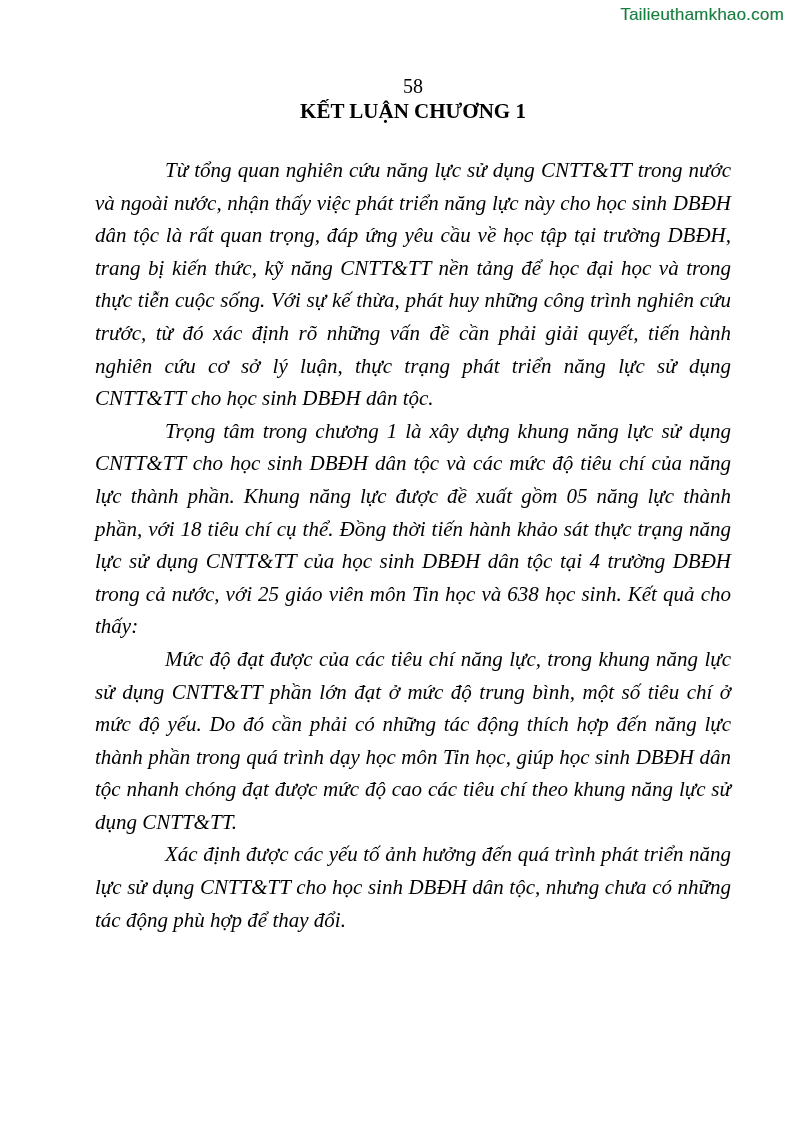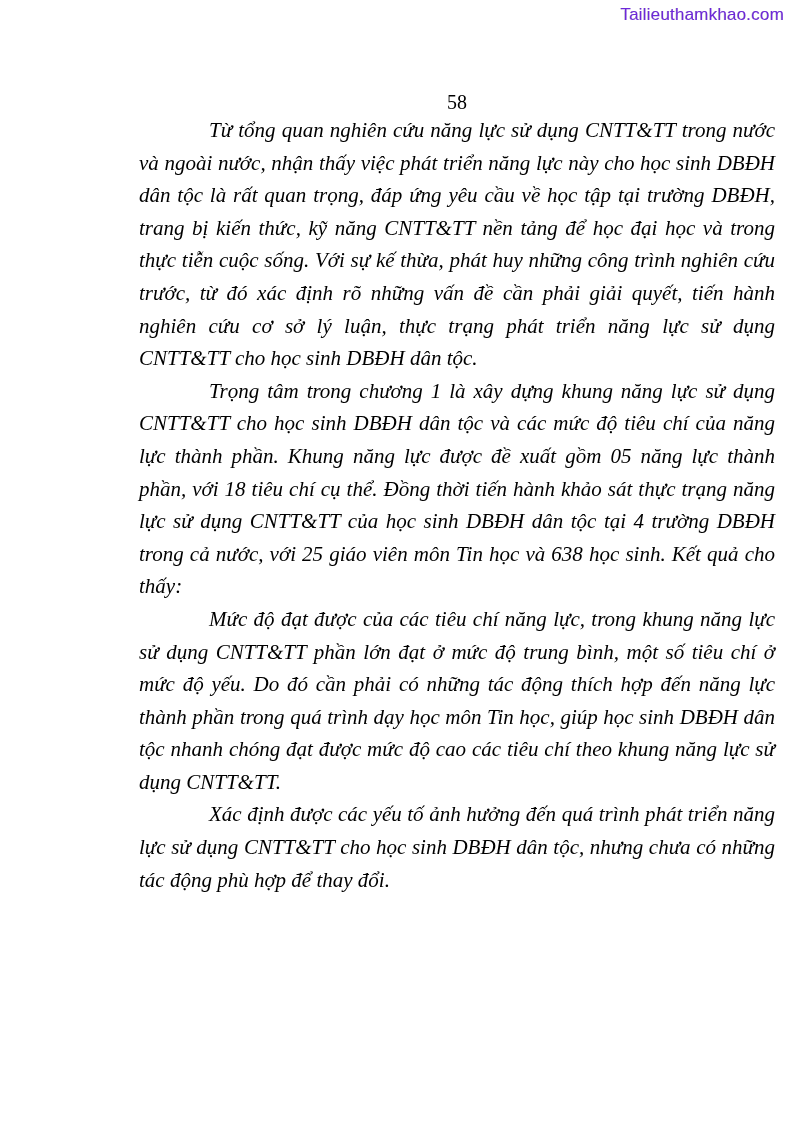--- a/index.html
+++ b/index.html
@@ -15,31 +15,30 @@
     overflow: hidden;
     font-family: "Liberation Serif", serif;
     color: #000000;
   }
   .watermark {
     position: absolute;
     top: 5px;
     right: 10px;
     font-family: "Liberation Sans", sans-serif;
     font-size: 17px;
-    color: #6d28d9;
+    color: #15803d;
     text-shadow: 1px 1px 0 #ffffff, -0.5px -0.5px 0 #bdbdbd;
     letter-spacing: 0.2px;
     margin-left: 16px;
   }
   .content {
     position: absolute;
-    top: 90px;
+    top: 74px;
     left: 95px;
     width: 636px;
-    margin-left: 44px;
   }
   .page-number {
     text-align: center;
     font-size: 20px;
     line-height: 24px;
   }
   .heading {
     text-align: center;
     font-size: 21px;
     font-weight: bold;
@@ -57,20 +56,21 @@
 </style>
 </head>
 <body>
 
 <div class="page">
   <div class="watermark">Tailieuthamkhao.com</div>
 
   <div class="content">
     <div class="page-number">58</div>
 
+    <h1 class="heading">KẾT LUẬN CHƯƠNG 1</h1>
 
     <div class="body-text">
       <p>Từ tổng quan nghiên cứu năng lực sử dụng CNTT&amp;TT trong nước và ngoài nước, nhận thấy việc phát triển năng lực này cho học sinh DBĐH dân tộc là rất quan trọng, đáp ứng yêu cầu về học tập tại trường DBĐH, trang bị kiến thức, kỹ năng CNTT&amp;TT nền tảng để học đại học và trong thực tiễn cuộc sống. Với sự kế thừa, phát huy những công trình nghiên cứu trước, từ đó xác định rõ những vấn đề cần phải giải quyết, tiến hành nghiên cứu cơ sở lý luận, thực trạng phát triển năng lực sử dụng CNTT&amp;TT cho học sinh DBĐH dân tộc.</p>
       <p>Trọng tâm trong chương 1 là xây dựng khung năng lực sử dụng CNTT&amp;TT cho học sinh DBĐH dân tộc và các mức độ tiêu chí của năng lực thành phần. Khung năng lực được đề xuất gồm 05 năng lực thành phần, với 18 tiêu chí cụ thể. Đồng thời tiến hành khảo sát thực trạng năng lực sử dụng CNTT&amp;TT của học sinh DBĐH dân tộc tại 4 trường DBĐH trong cả nước, với 25 giáo viên môn Tin học và 638 học sinh. Kết quả cho thấy:</p>
       <p>Mức độ đạt được của các tiêu chí năng lực, trong khung năng lực sử dụng CNTT&amp;TT phần lớn đạt ở mức độ trung bình, một số tiêu chí ở mức độ yếu. Do đó cần phải có những tác động thích hợp đến năng lực thành phần trong quá trình dạy học môn Tin học, giúp học sinh DBĐH dân tộc nhanh chóng đạt được mức độ cao các tiêu chí theo khung năng lực sử dụng CNTT&amp;TT.</p>
       <p>Xác định được các yếu tố ảnh hưởng đến quá trình phát triển năng lực sử dụng CNTT&amp;TT cho học sinh DBĐH dân tộc, nhưng chưa có những tác động phù hợp để thay đổi.</p>
     </div>
   </div>
 </div>
 

